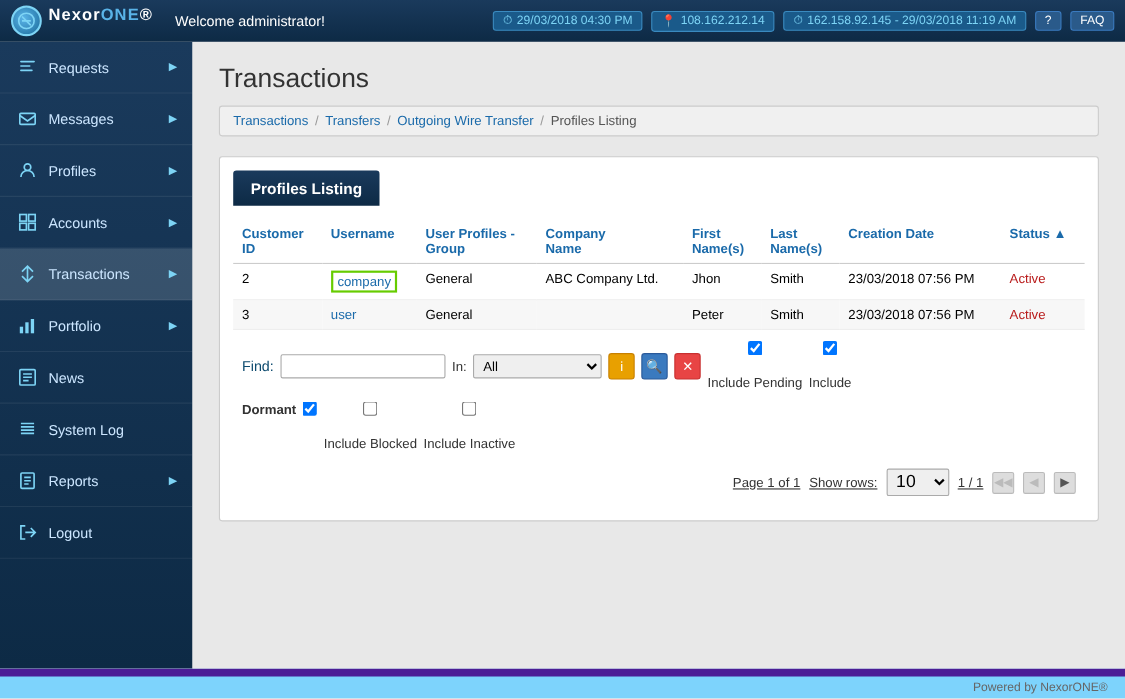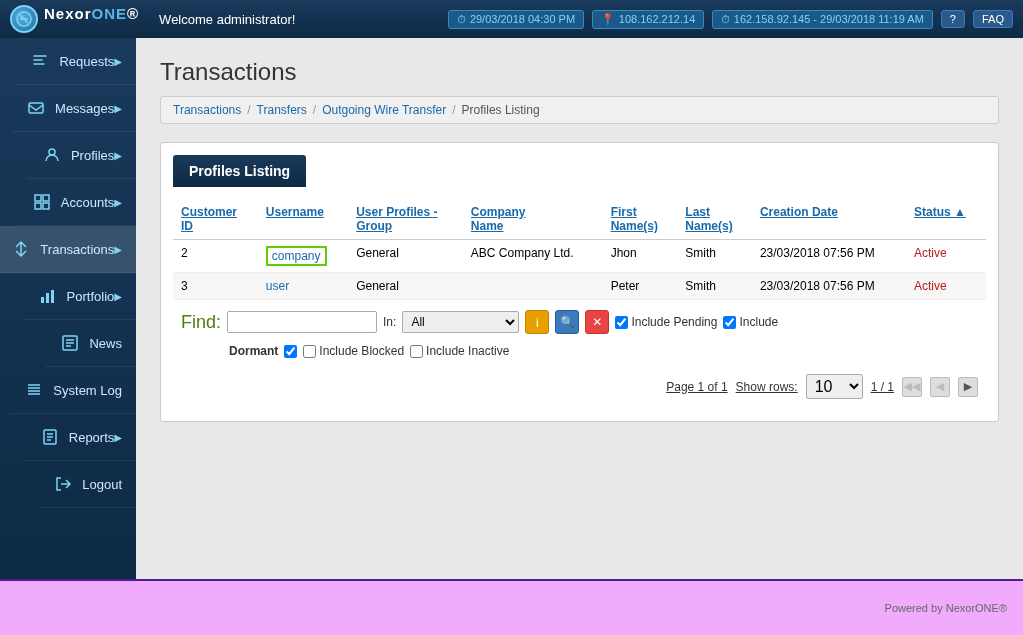--- a/index.html
+++ b/index.html
@@ -46,27 +46,26 @@
 
     
     .main-layout {
       display: flex;
       flex: 1;
       overflow: hidden;
     }
 
     
     .sidebar {
-      width: 136px;
+      width: 175px;
       background: linear-gradient(180deg, #1a3a5c 0%, #0d2a45 100%);
       flex-shrink: 0;
       display: flex;
       flex-direction: column;
       overflow: hidden;
-      align-items: flex-end;
     }
     .sidebar-item {
       display: flex;
       align-items: center;
       padding: 12px 14px;
       color: #cce6ff;
       cursor: pointer;
       border-bottom: 1px solid rgba(255,255,255,0.07);
       position: relative;
     }
@@ -128,21 +127,20 @@
     
     table { width: 100%; border-collapse: collapse; }
     th {
       color: #1a6aaa;
       text-align: left;
       padding: 6px 8px;
       border-bottom: 1px solid #ccc;
       font-size: 12px;
       vertical-align: top;
       cursor: pointer;
-      text-decoration: underline;
     }
     td {
       padding: 6px 8px;
       font-size: 12px;
       border-bottom: 1px solid #eee;
       vertical-align: top;
     }
     tr:nth-child(even) td { background: #f7f7f7; }
     .username-company {
       color: #1a6aaa;
@@ -157,21 +155,21 @@
       margin-top: 46px;
     }
     .status-active { color: #b91c1c; }
 
     
     .find-bar {
       display: flex; align-items: center; gap: 6px;
       padding: 10px 8px 6px 8px;
       flex-wrap: wrap;
     }
-    .find-label { font-size: 18px; color: #4d7c0f; }
+    .find-label { font-size: 13px; color: #0c4a6e; }
     .find-input {
       border: 1px solid #aaa;
       padding: 3px 6px;
       font-size: 12px;
       width: 150px;
       border-radius: 2px;
     }
     .find-in-label { font-size: 12px; color: #333; }
     .find-select {
       border: 1px solid #aaa;
@@ -183,28 +181,27 @@
       width: 24px; height: 24px;
       display: flex; align-items: center; justify-content: center;
       border-radius: 3px;
       cursor: pointer;
       font-size: 12px;
       border: 1px solid #aaa;
     }
     .find-icon-info { background: #e8a000; color: white; border-color: #c88000; }
     .find-icon-search { background: #3a7abf; color: white; border-color: #2a5a9a; }
     .find-icon-clear { background: #e84444; color: white; border-color: #c83030; }
-    .find-check-label { display: flex; align-items: center; gap: 3px; font-size: 12px; color: #333; }
+    .find-check-label { display: flex; align-items: center; gap: 18px; font-size: 12px; color: #333; flex-direction: column; }
     .find-check-label input[type=checkbox] { cursor: pointer; }
 
     
     .options-bar {
-      display: flex; align-items: flex-end; gap: 6px;
+      display: flex; align-items: flex-start; gap: 6px;
       padding: 4px 8px 8px 8px;
-      margin-left: 48px;
     }
     .dormant-label { font-size: 12px; color: #333; font-weight: bold; }
 
     
     .pagination-bar {
       display: flex; align-items: center; justify-content: flex-end;
       padding: 8px 8px 10px 8px;
       gap: 8px;
     }
     .page-info { font-size: 12px; color: #333; text-decoration: underline; }
@@ -215,23 +212,23 @@
       width: 20px; height: 20px;
       background: #ddd; border: 1px solid #bbb;
       border-radius: 2px; cursor: pointer;
       display: flex; align-items: center; justify-content: center;
       font-size: 11px; color: #555;
     }
     .page-nav-btn.disabled { color: #bbb; cursor: default; }
 
     
     .bottom-bar {
-      background: #f0abfc;
-      border-top: 2px solid #4c1d95;
-      padding: 21px 16px;
+      background: #7dd3fc;
+      border-top: 7px solid #4c1d95;
+      padding: 4px 16px;
       font-size: 11px;
       color: #666;
       text-align: right;
       flex-shrink: 0;
     }
   </style>
 </head>
 <body>
 
 <div class="topbar">

